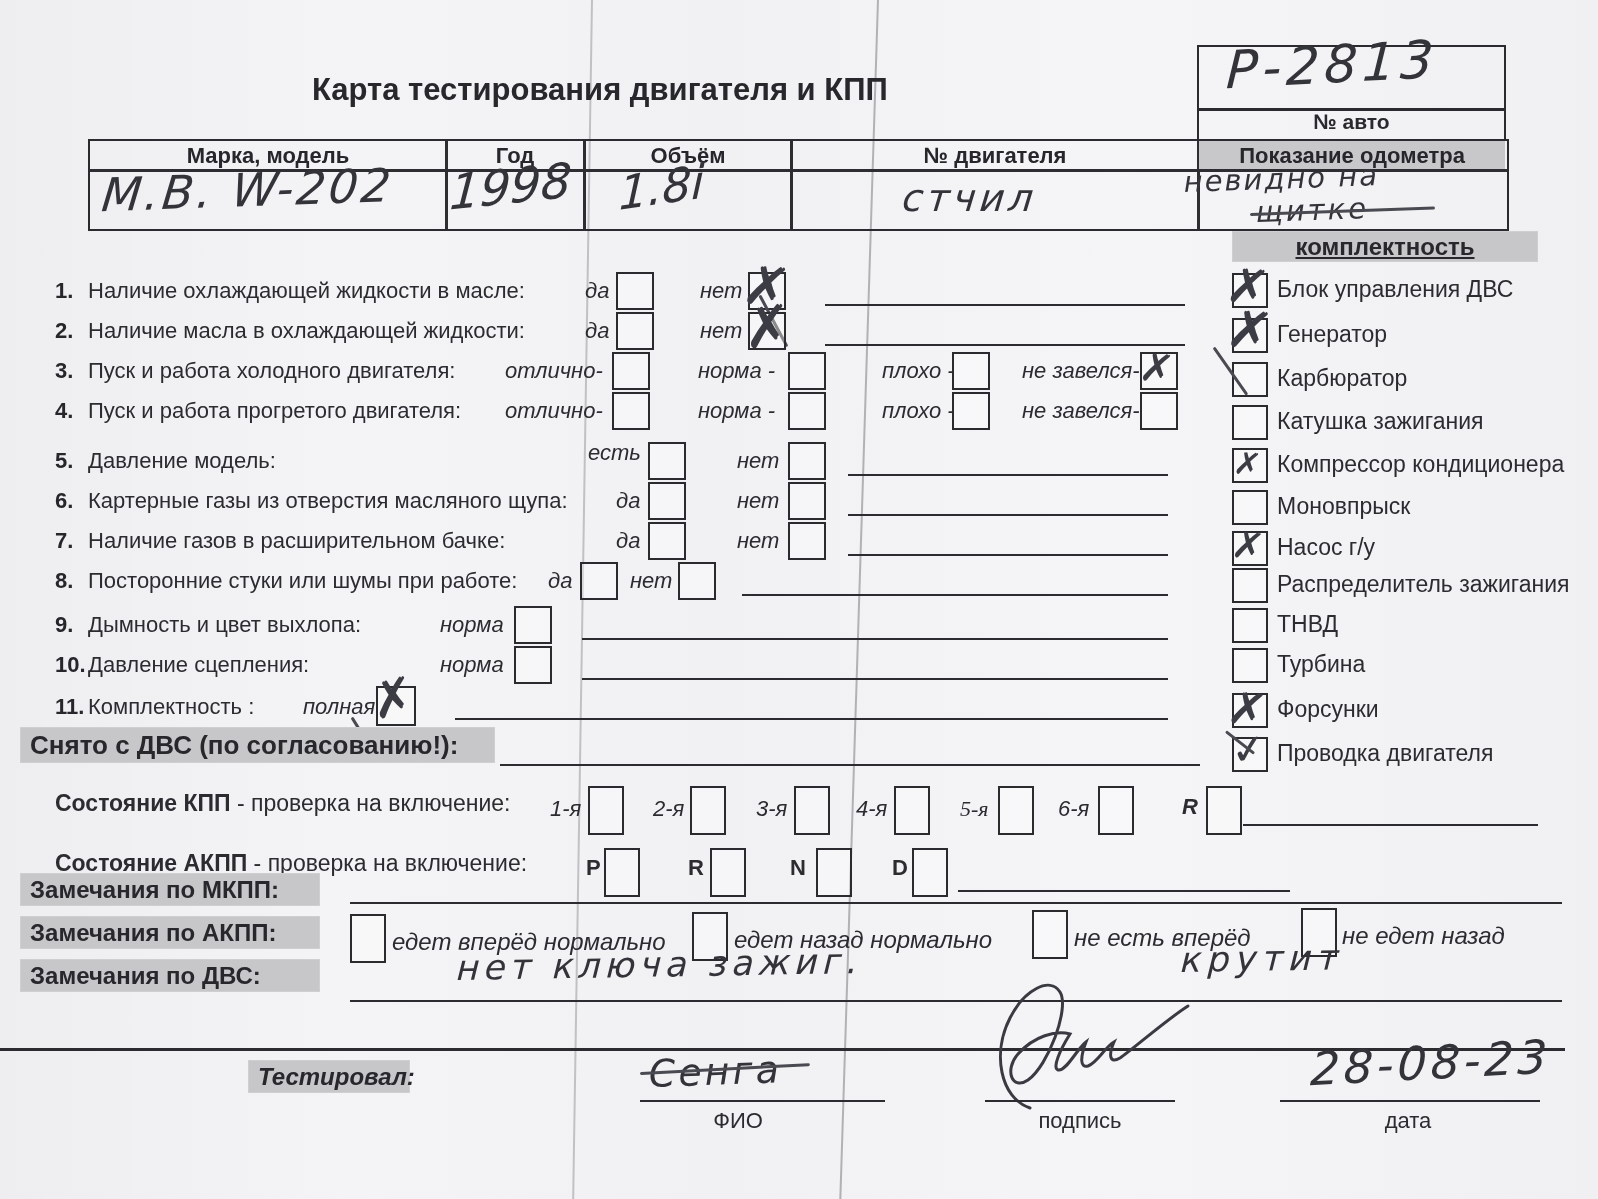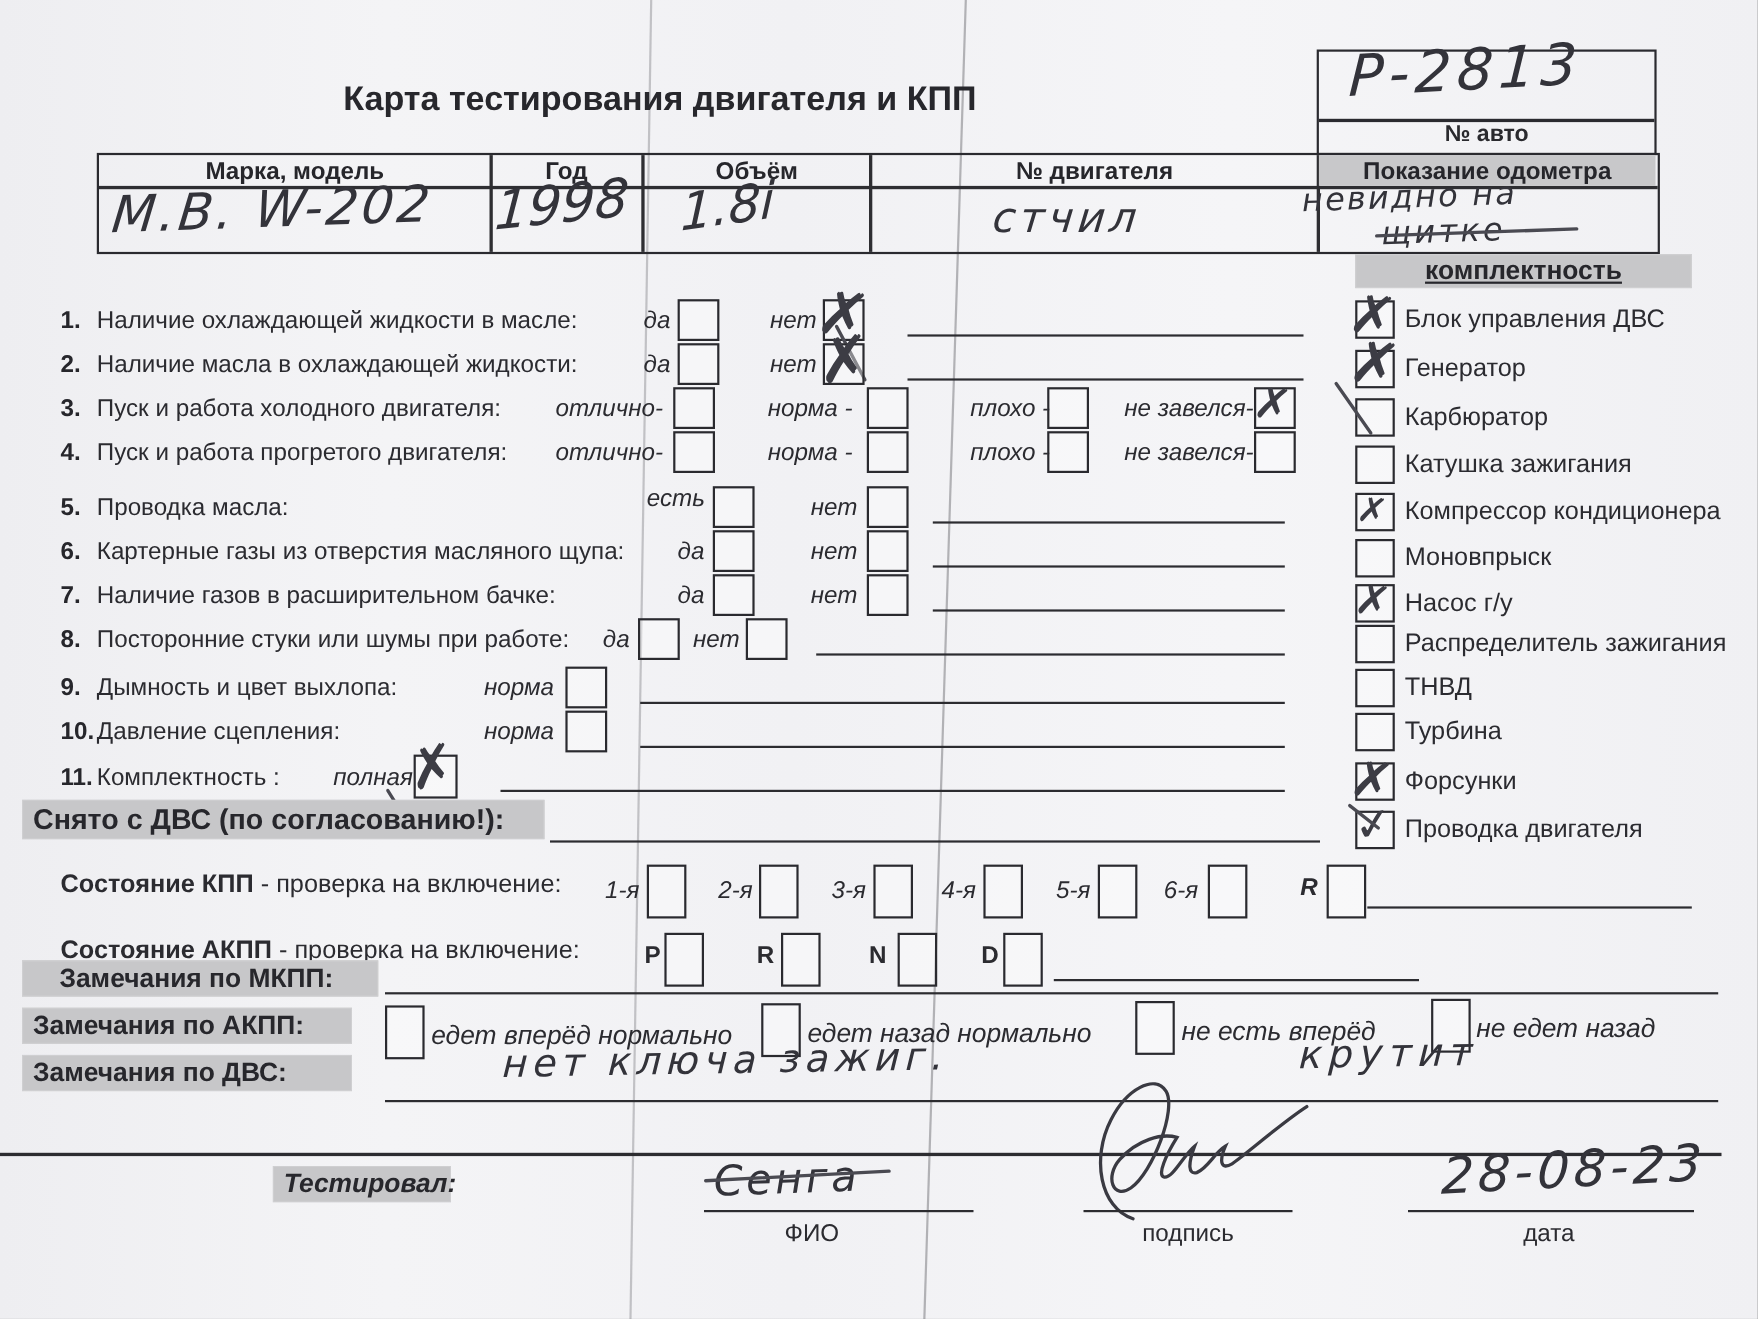--- a/index.html
+++ b/index.html
@@ -203,21 +203,21 @@
   <span class="opt" style="left:882px;top:398px;">плохо -</span>
   <span class="cb" style="left:952px;top:392px;">
       <span class="mark"></span>
     </span>
   <span class="opt" style="left:1022px;top:398px;">не завелся-</span>
   <span class="cb" style="left:1140px;top:392px;">
       <span class="mark"></span>
     </span>
 
   <span class="num" style="left:55px;top:448px;">5.</span>
-  <span class="lbl" style="left:88px;top:448px;">Проводка масла:</span>
+  <span class="lbl" style="left:88px;top:448px;">Давление модель:</span>
   <span class="opt" style="left:588px;top:440px;">есть</span>
   <span class="cb" style="left:648px;top:442px;">
       <span class="mark"></span>
     </span>
   <span class="opt" style="left:737px;top:448px;">нет</span>
   <span class="cb" style="left:788px;top:442px;">
       <span class="mark"></span>
     </span>
   <span class="wline" style="left:848px;top:474px;width:320px;"></span>
 
@@ -289,40 +289,40 @@
 
   <span class="lbl" style="left:55px;top:790px;font-size:23px;"><b>Состояние КПП</b><span> - проверка на включение:</span></span>
   <span class="opt" style="left:550px;top:796px;">1-я</span>
   <span class="cbt" style="left:588px;top:786px;"></span>
   <span class="opt" style="left:653px;top:796px;">2-я</span>
   <span class="cbt" style="left:690px;top:786px;"></span>
   <span class="opt" style="left:756px;top:796px;">3-я</span>
   <span class="cbt" style="left:794px;top:786px;"></span>
   <span class="opt" style="left:856px;top:796px;">4-я</span>
   <span class="cbt" style="left:894px;top:786px;"></span>
-  <span class="opt" style="left:960px;top:796px;">5-я</span>
+  <span class="opt" style="left:960px;top:796px;font-family:Liberation Serif, serif;">5-я</span>
   <span class="cbt" style="left:998px;top:786px;"></span>
   <span class="opt" style="left:1058px;top:796px;">6-я</span>
   <span class="cbt" style="left:1098px;top:786px;"></span>
   <span class="opt" style="left:1182px;top:794px;font-weight:bold;">R</span>
   <span class="cbt" style="left:1206px;top:786px;"></span>
   <span class="wline" style="left:1243px;top:824px;width:295px;"></span>
 
   <span class="lbl" style="left:55px;top:850px;font-size:23px;"><b>Состояние АКПП</b><span> - проверка на включение:</span></span>
   <span class="lbl" style="left:586px;top:855px;font-weight:bold;">P</span>
   <span class="cbt" style="left:604px;top:848px;"></span>
   <span class="lbl" style="left:688px;top:855px;font-weight:bold;">R</span>
   <span class="cbt" style="left:710px;top:848px;"></span>
   <span class="lbl" style="left:790px;top:855px;font-weight:bold;">N</span>
   <span class="cbt" style="left:816px;top:848px;"></span>
   <span class="lbl" style="left:892px;top:855px;font-weight:bold;">D</span>
   <span class="cbt" style="left:912px;top:848px;"></span>
   <span class="wline" style="left:958px;top:890px;width:332px;"></span>
 
-  <div class="gbar" style="left:20px;top:873px;width:300px;height:33px;padding-left:24px;">
+  <div class="gbar" style="left:20px;top:873px;width:300px;height:33px;">
     <span class="gbar-text">Замечания по МКПП:</span>
   </div>
   <span class="wline" style="left:350px;top:902px;width:1212px;"></span>
 
   <div class="gbar" style="left:20px;top:916px;width:300px;height:33px;">
     <span class="gbar-text">Замечания по АКПП:</span>
   </div>
   <span class="cbt" style="left:350px;top:914px;"></span>
   <span class="opt" style="left:392px;top:928px;font-size:24px;">едет вперёд нормально</span>
   <span class="cbt" style="left:692px;top:912px;"></span>

